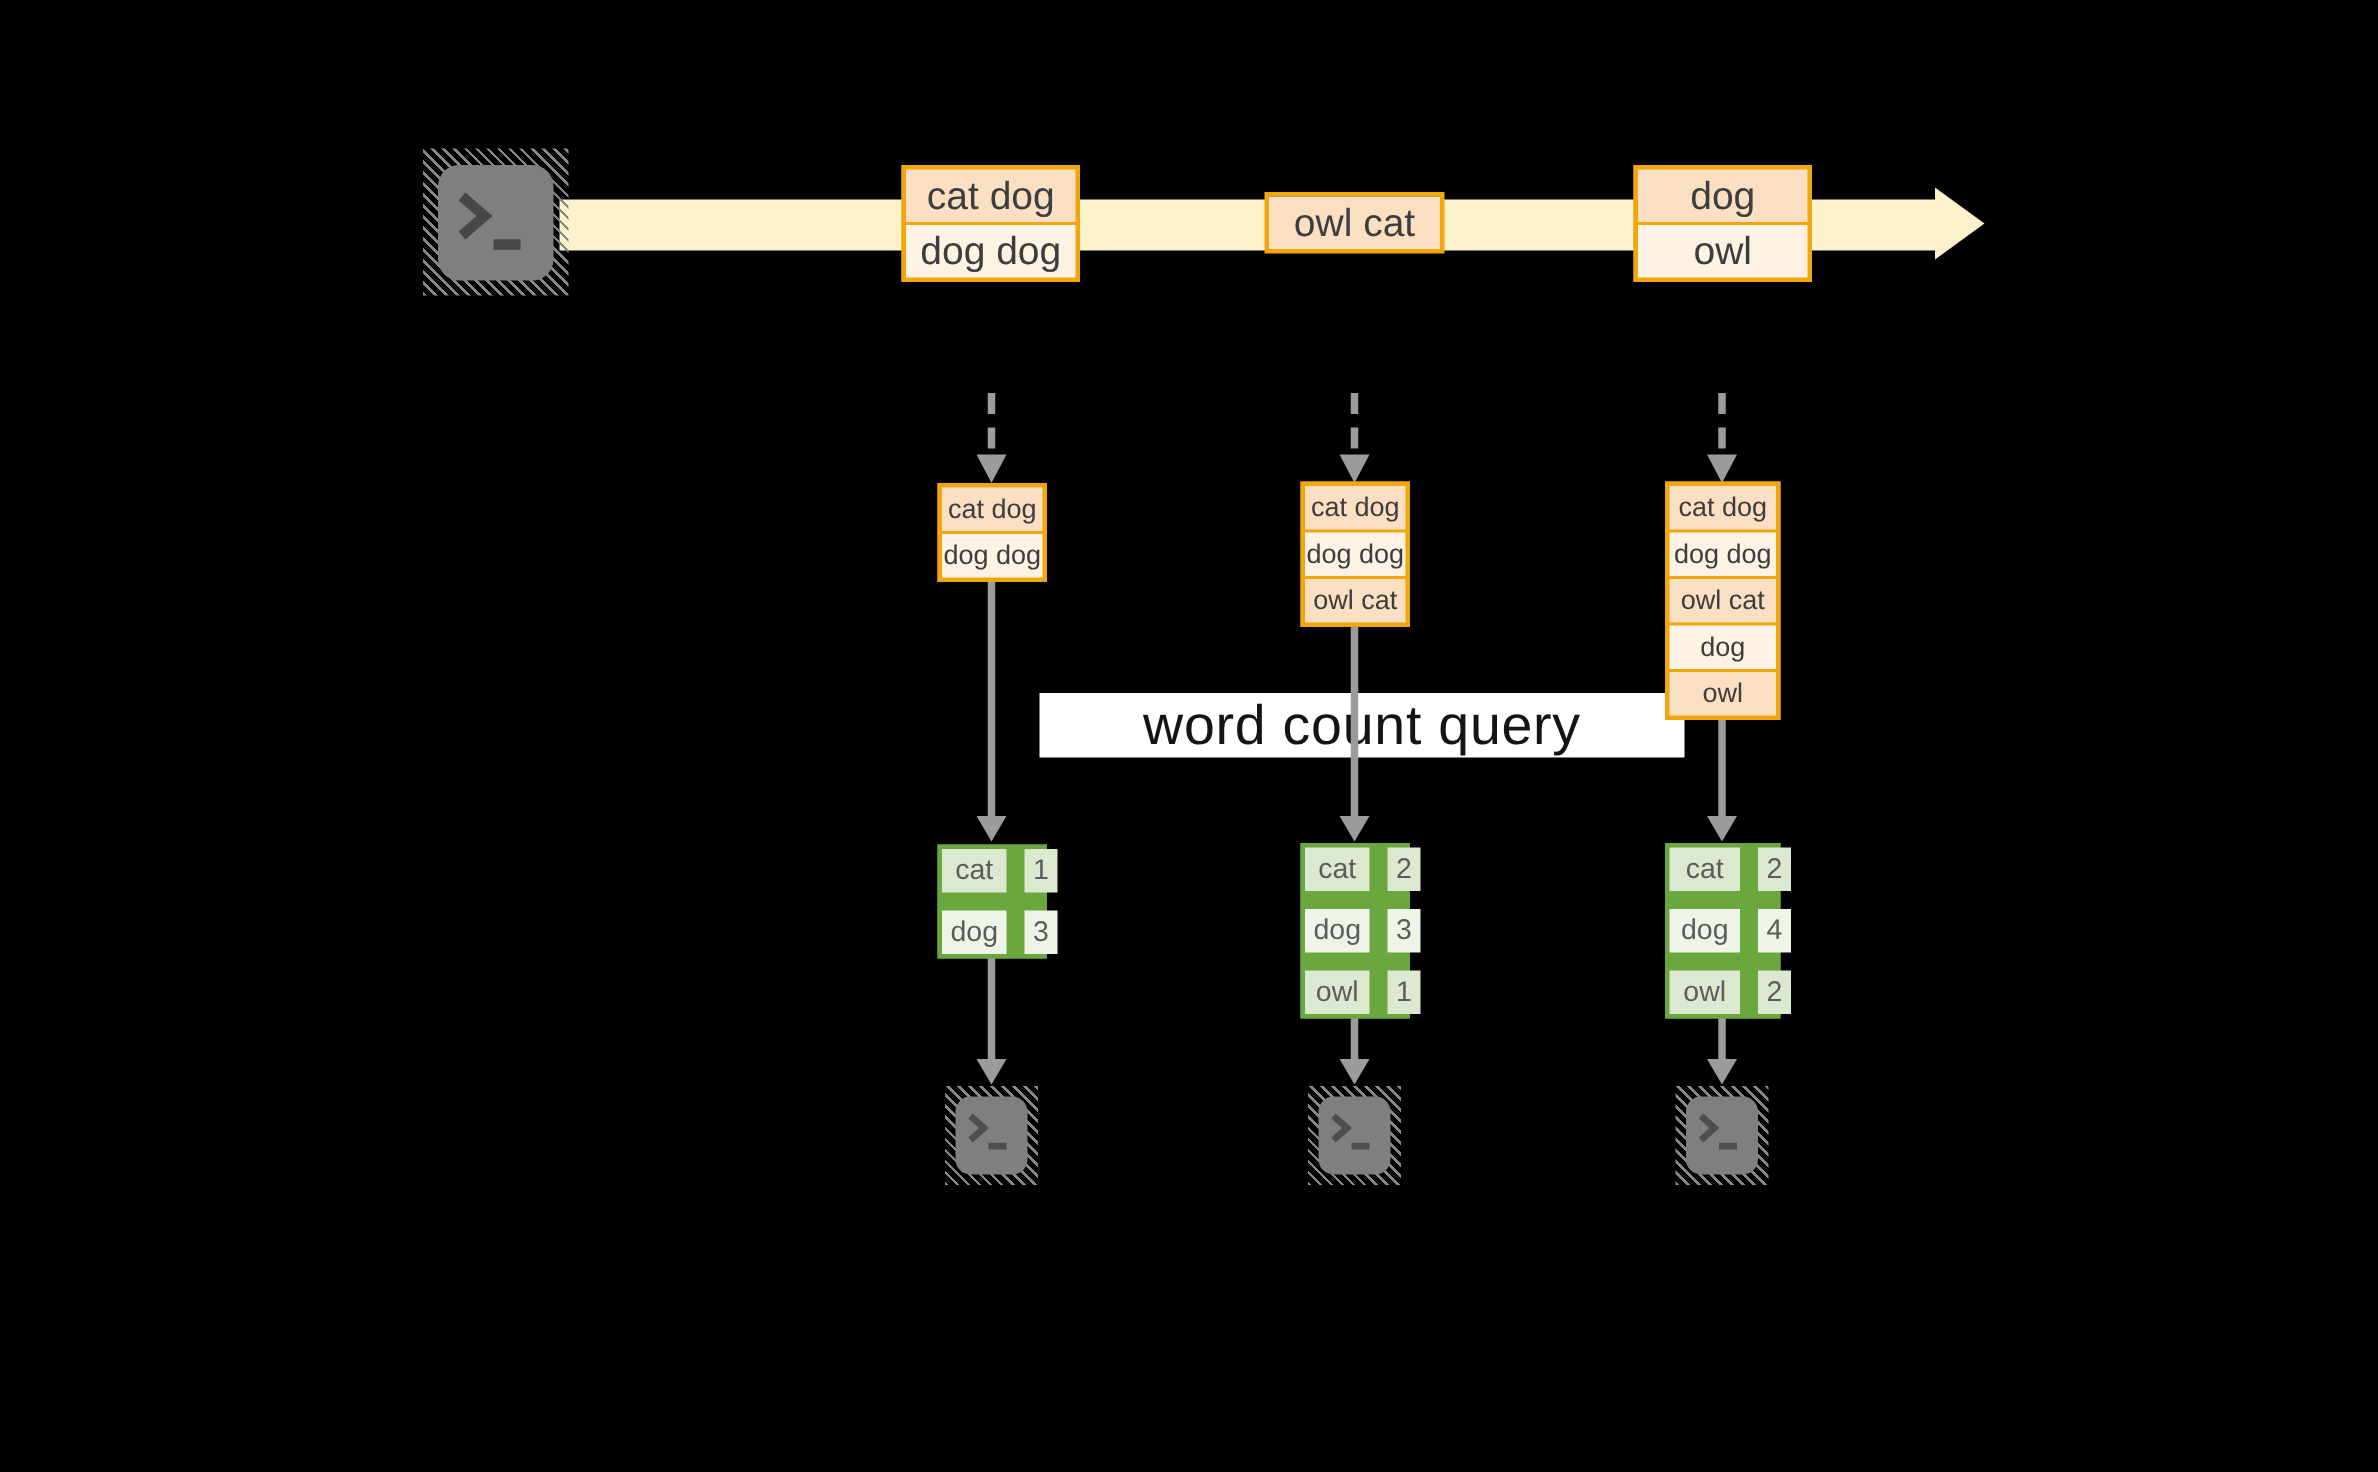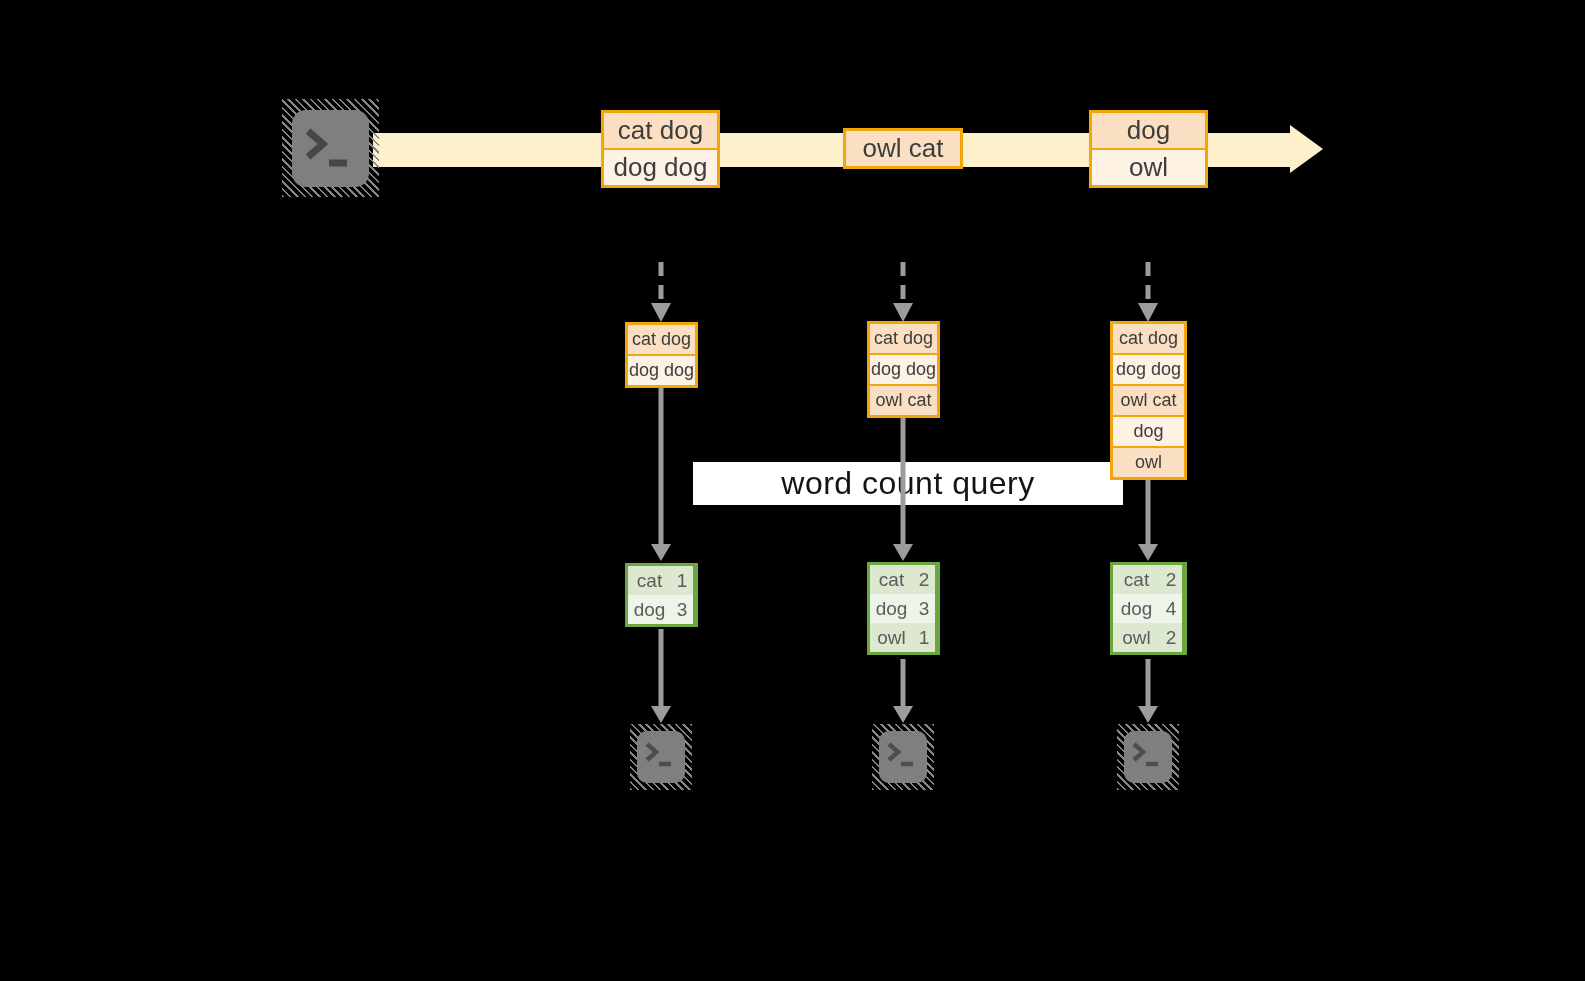--- a/index.html
+++ b/index.html
@@ -13,21 +13,21 @@
   .stream-arrowhead{
     position:absolute;left:1290px;top:125px;width:0;height:0;
     border-top:24px solid transparent;border-bottom:24px solid transparent;
     border-left:33px solid #fcf1cb;
   }
 
   
   .query-band{
     position:absolute;left:693px;top:462px;width:430px;height:43px;background:#ffffff;
     display:flex;align-items:center;justify-content:center;
-    font-size:32px;font-weight:300;color:#141414;letter-spacing:0.5px;z-index:2;
+    font-size:37px;font-weight:300;color:#141414;letter-spacing:0.5px;z-index:2;
   }
 
   
   .arrow-layer{position:absolute;left:0;top:0;z-index:3;}
 
   
   .obox{
     position:absolute;border:3px solid #f1a60c;box-sizing:border-box;
     display:flex;flex-direction:column;z-index:4;background:#f1a60c;
   }
@@ -36,21 +36,21 @@
   }
   .obox .cell:nth-child(odd){background:#fadfc3;}
   .obox .cell:nth-child(even){background:#fdf2e4;}
   .obox .cell + .cell{margin-top:2px;}
   .event-box .cell{height:35px;min-height:35px;font-size:26px;}
   .stack-box .cell{height:29px;min-height:29px;font-size:18px;}
 
   
   .gtable{
     position:absolute;border:3px solid #6aa73e;background:#6aa73e;box-sizing:border-box;
-    display:grid;gap:0;z-index:4;
+    display:grid;gap:12px;z-index:4;
   }
   .gtable .gcell{
     display:flex;align-items:center;justify-content:center;
     font-size:19px;color:#5c5c5c;
   }
   .gcell.rowa{background:#dce8d0;}
   .gcell.rowb{background:#eff4e9;}
 
   
   .terminal{

